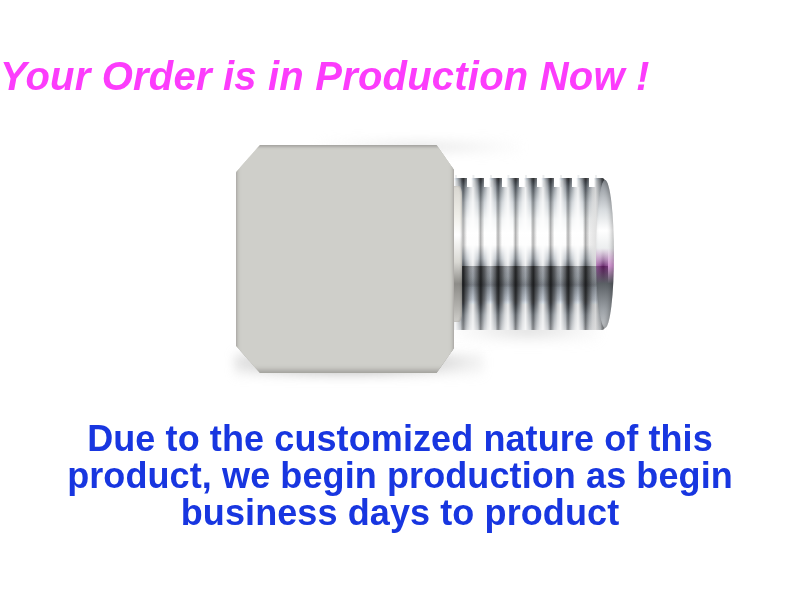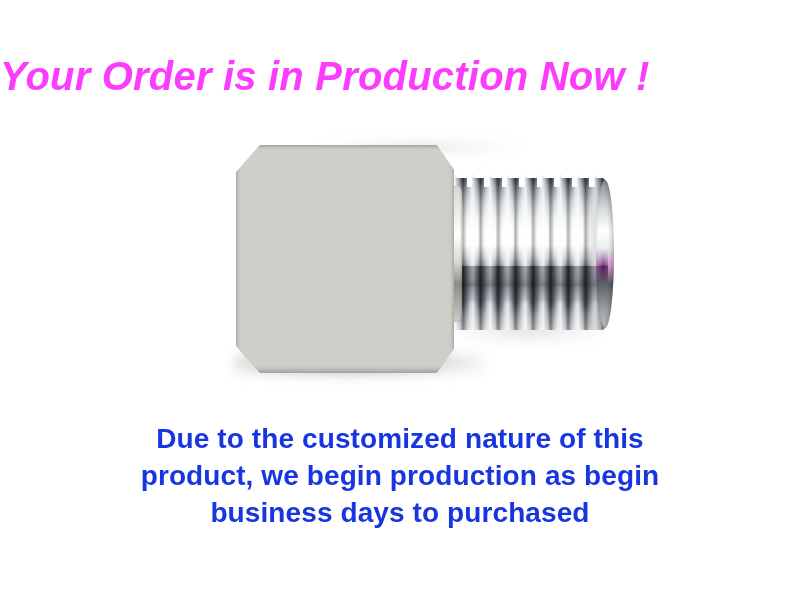--- a/index.html
+++ b/index.html
@@ -36,21 +36,21 @@
   }
 
   
   #message {
     position: absolute;
     left: 0;
     top: 420px;
     width: 800px;
     text-align: center;
     font-family: "Liberation Sans", sans-serif;
-    font-size: 28px;
+    font-size: 36px;
     font-weight: bold;
     font-style: normal;
     color: #1836e0;
     line-height: 37px;
     letter-spacing: 0.1px;
   }
   #message .msg-line {
     display: block;
     white-space: nowrap;
   }
@@ -398,16 +398,16 @@
     </div>
     <div class="hex">
         <div class="hex-outline"></div>
       </div>
 
   </div>
 
   <div id="message">
     <span class="msg-line">Due to the customized nature of this</span>
     <span class="msg-line">product, we begin production as begin</span>
-    <span class="msg-line">business days to purchased</span>
+    <span class="msg-line">business days to product</span>
   </div>
 
 </div>
 
 </body></html>

